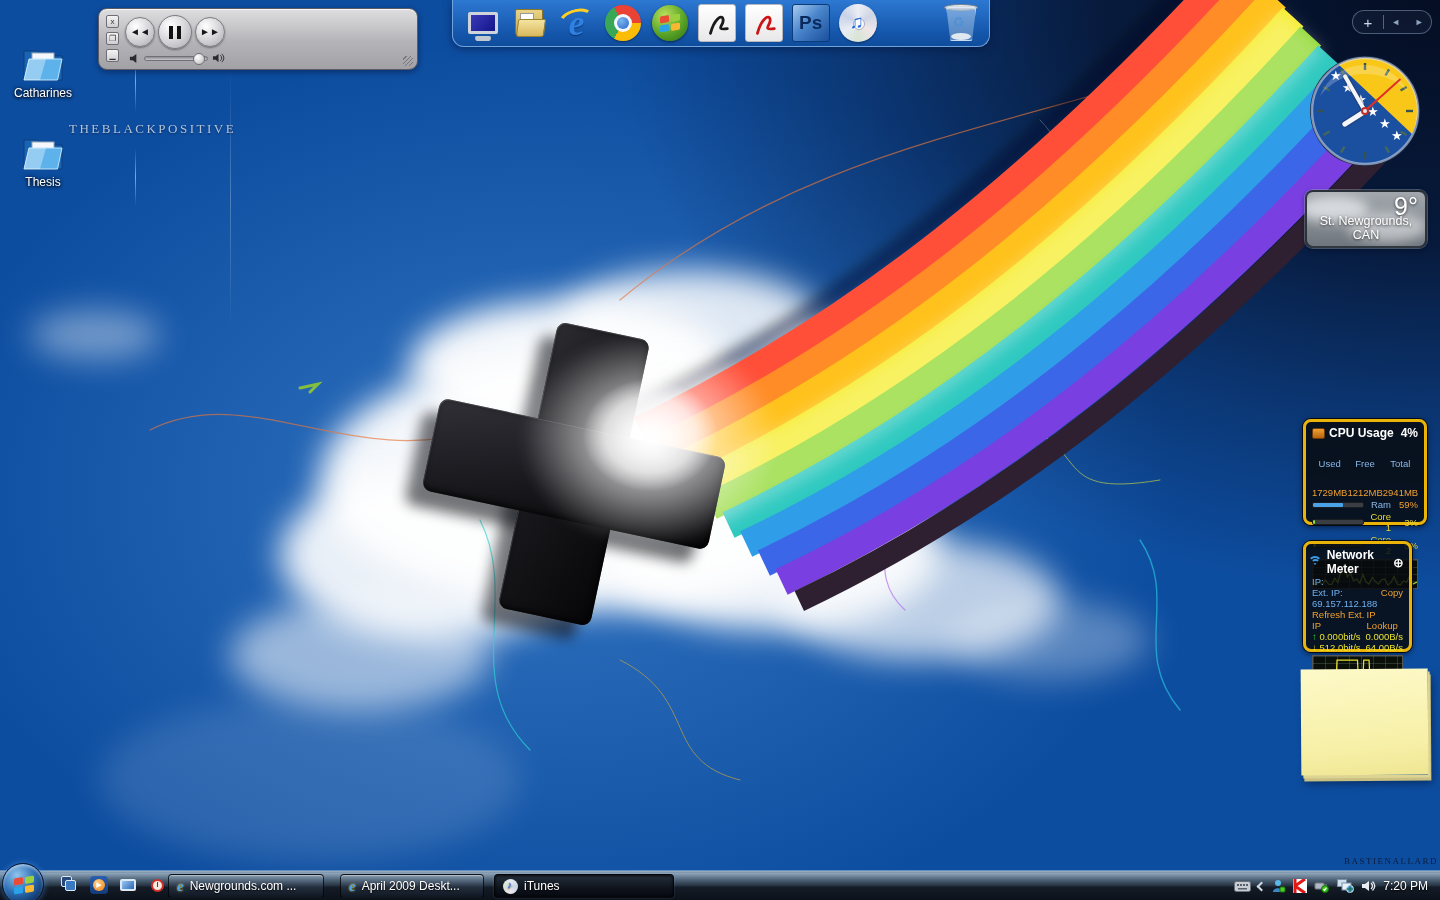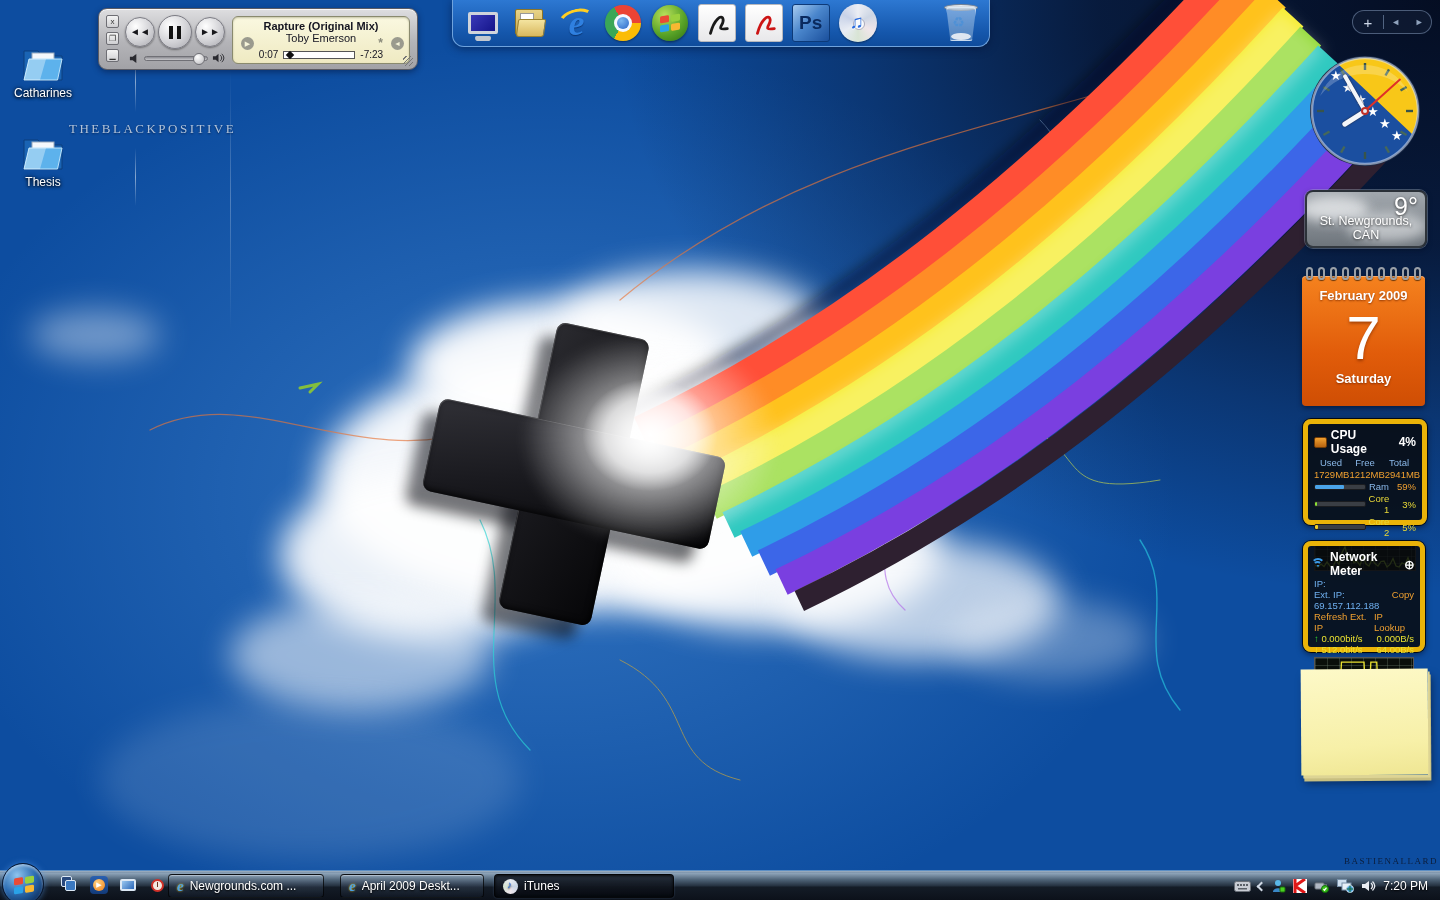--- a/index.html
+++ b/index.html
@@ -129,40 +129,40 @@
 
   .calendar { position:absolute; left:1302px; top:267px; width:123px; height:139px; }
   .cal-rings { position:absolute; left:4px; top:0; width:115px; display:flex; justify-content:space-between; z-index:2; }
   .cal-rings i { width:7px; height:13px; border:2px solid #9aa0a8; border-radius:4px; background:transparent; box-shadow:inset 0 0 2px #222, 0 1px 1px rgba(0,0,0,.6); }
   .cal-page { position:absolute; left:0; top:9px; width:123px; height:130px; border-radius:4px;
     background:linear-gradient(#f5821e,#e15c0a 60%,#cf4e04); box-shadow:0 2px 5px rgba(0,10,30,.55), inset 0 1px 0 rgba(255,255,255,.35); color:#fff; text-align:center; }
   .cal-month { font-size:13px; font-weight:bold; margin-top:12px; text-shadow:0 1px 2px rgba(120,40,0,.8); }
   .cal-day { font-size:62px; font-weight:300; line-height:66px; margin-top:2px; text-shadow:0 2px 3px rgba(120,40,0,.6); }
   .cal-wd { font-size:13px; font-weight:bold; text-shadow:0 1px 2px rgba(120,40,0,.8); }
 
-  .meter { position:absolute; background:rgba(8,10,14,.85); border:5px solid #eab308; border-radius:8px;
+  .meter { position:absolute; background:rgba(8,10,14,.85); border:3px solid #eab308; border-radius:8px;
     box-shadow:0 0 0 1px rgba(0,0,0,.8), 0 2px 6px rgba(0,5,20,.6); color:#fff; font-size:9.5px; }
   .cpu { left:1303px; top:419px; width:124px; height:106px; padding:4px 6px; }
   .meter-head { display:flex; align-items:center; gap:4px; font-size:12px; font-weight:bold; }
   .chip-icon { width:13px; height:11px; background:linear-gradient(#f0a030,#b86410); border:1px solid #703c08; border-radius:2px; }
   .head-pct { margin-left:auto; font-size:12px; }
-  .cpu-cols, .cpu-vals { display:flex; text-align:center; margin-top:1px; }
+  .cpu-cols, .cpu-vals { display:flex; text-align:center; margin-top:18px; }
   .cpu-cols span { flex:1; color:#8ab8e8; }
   .cpu-vals span { flex:1; color:#f0a030; }
   .cpu-row { display:flex; align-items:center; margin-top:1px; gap:3px; }
   .cpu-track { width:52px; height:6px; background:#3a3e44; border-radius:2px; border:1px solid #1a1c20; overflow:hidden; }
   .cpu-fill { height:100%; border-radius:1px; }
   .cpu-lab { flex:1; text-align:right; }
   .cpu-pct { width:24px; text-align:right; }
   .graph { margin-top:3px; height:30px; border:1px solid #555; background:
     repeating-linear-gradient(to right, rgba(130,150,130,.28) 0 1px, transparent 1px 12px),
     repeating-linear-gradient(to bottom, rgba(130,150,130,.28) 0 1px, transparent 1px 7px), #0a0f0a; }
   .graph svg { display:block; width:100%; height:100%; }
 
-  .net { left:1303px; top:541px; width:122px; height:111px; padding:4px 6px; }
+  .net { left:1303px; top:541px; width:109px; height:111px; padding:4px 6px; }
   .wifi-icon { width:14px; height:10px; position:relative; }
   .wifi-icon i { position:absolute; left:50%; bottom:0; border:2px solid transparent; border-top-color:#3a9ae8; border-radius:50%; }
   .net-row { display:flex; margin-top:0px; }
   .c-blue { color:#6fb0f0; } .c-orange { color:#f0a030; } .c-yellow { color:#e8e030; }
   .c-green { color:#30d030; }
   .sp { margin-left:auto; }
   .net .graph { height:28px; margin-top:2px; }
 
   .sticky { position:absolute; left:1301px; top:669px; width:127px; height:106px;
     background:linear-gradient(175deg,#fdf9c8 0%,#f7f0a8 70%,#efe693 100%);
@@ -300,34 +300,20 @@
       <svg width="11" height="11" viewBox="0 0 12 12">
           <polygon points="1,4 4,4 8,1 8,11 4,8 1,8" fill="#2a2a30"></polygon>
         </svg>
       <div class="vol-track">
           <div class="vol-knob"></div>
         </div>
       <svg width="13" height="12" viewBox="0 0 14 12">
           <polygon points="1,4 4,4 7,1.5 7,10.5 4,8 1,8" fill="#2a2a30"></polygon>
           <path d="M9 3 C11 5 11 7 9 9 M10.5 1.5 C13.5 4.5 13.5 7.5 10.5 10.5" stroke="#2a2a30" fill="none"></path>
         </svg>
-    </div>
-    <div class="display">
-      <div class="disp-title">Rapture (Original Mix)</div>
-      <div class="disp-artist">Toby Emerson</div>
-      <div class="disp-mini" style="left:8px;top:20px">▶</div>
-      <div class="disp-mini" style="right:22px;top:20px;background:transparent;color:#8a8a7a;font-size:12px;font-weight:bold">*</div>
-      <div class="disp-mini" style="right:5px;top:20px">◄</div>
-      <div class="disp-row">
-        <span>0:07</span>
-        <span class="prog">
-            <span class="prog-diamond"></span>
-          </span>
-        <span>-7:23</span>
-      </div>
     </div>
     <div class="resize-grip"></div>
   </div>
 
   <div class="dock">
     <div class="dock-icon">
         <div class="mon-screen"></div>
         <div class="mon-stand"></div>
       </div>
     <div class="dock-icon">
@@ -432,39 +418,20 @@
     <div class="clock-center"></div>
   </div>
 
   <div class="weather">
     <div class="wx-blob" style="left:-8px;top:4px;width:70px;height:26px"></div>
     <div class="wx-blob" style="left:40px;top:20px;width:80px;height:30px;opacity:.6"></div>
     <div class="wx-temp">9°</div>
     <div class="wx-loc">St. Newgrounds, CAN</div>
   </div>
 
-  <div class="calendar">
-    <div class="cal-rings">
-        <i></i>
-        <i></i>
-        <i></i>
-        <i></i>
-        <i></i>
-        <i></i>
-        <i></i>
-        <i></i>
-        <i></i>
-        <i></i>
-      </div>
-    <div class="cal-page">
-      <div class="cal-month">February 2009</div>
-      <div class="cal-day">7</div>
-      <div class="cal-wd">Saturday</div>
-    </div>
-  </div>
 
   <div class="meter cpu">
     <div class="meter-head">
       <div class="chip-icon"></div>
       <span>CPU Usage</span>
       <span class="head-pct">4%</span>
     </div>
     <div class="cpu-cols">
       <span>Used</span>
       <span>Free</span>

